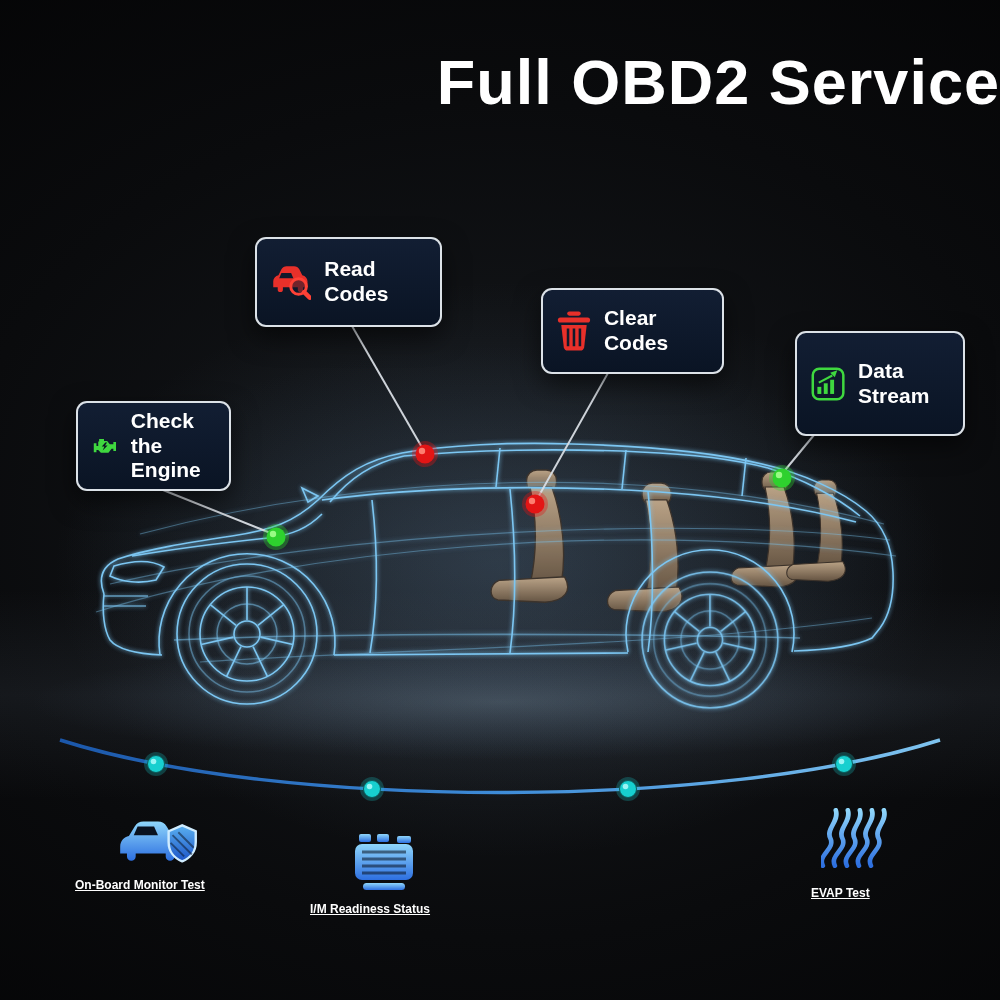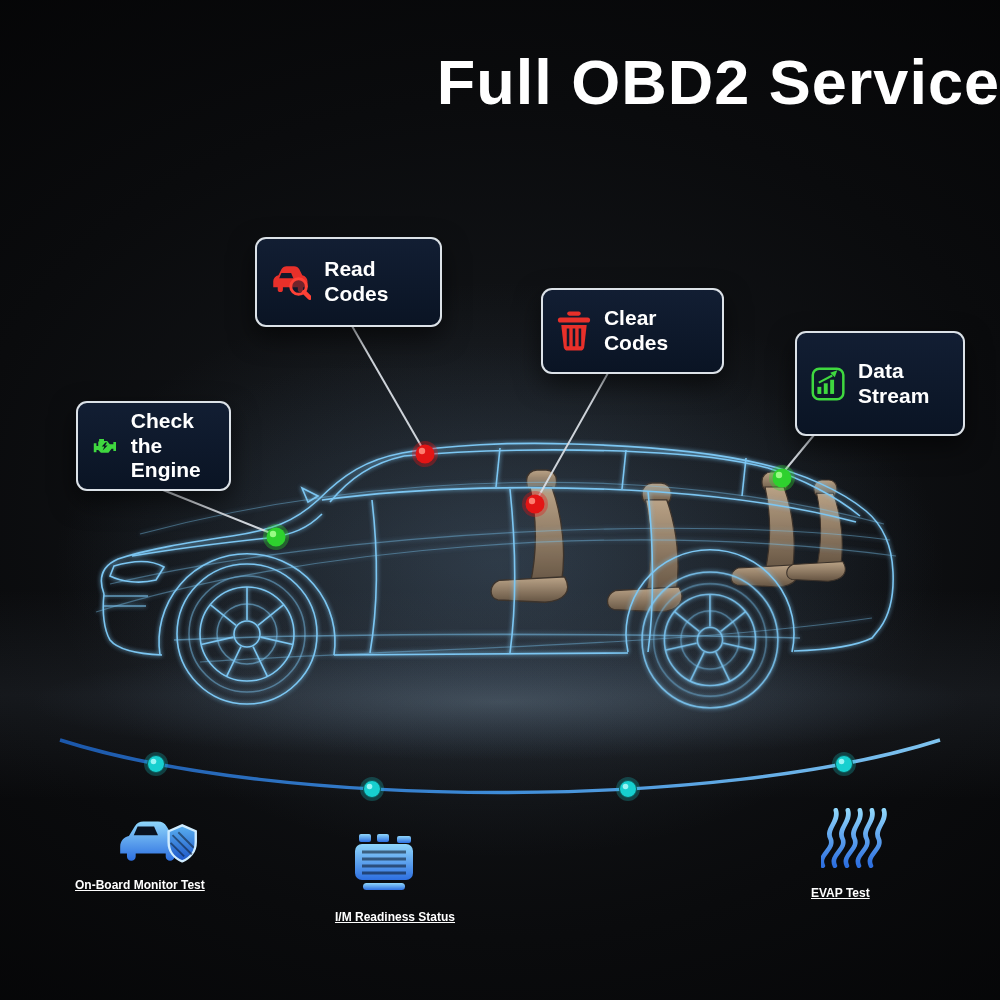--- a/index.html
+++ b/index.html
@@ -27,21 +27,21 @@
   #callout-clear-codes{left:541px;top:288px;width:183px;height:86px;}
   #callout-data-stream{left:795px;top:331px;width:170px;height:105px;}
   #callout-check-engine{left:76px;top:401px;width:155px;height:90px;}
   .feature{position:absolute;z-index:2;}
   .feature-label{color:#fff;font-weight:700;font-size:12px;line-height:1.25;text-decoration:underline;}
   #feature-onboard{left:75px;top:808px;width:210px;}
   #feature-onboard .ficon{margin-left:41px;}
   #feature-onboard .feature-label{margin-top:4px;}
   #feature-im{left:310px;top:834px;width:170px;}
   #feature-im .ficon{margin-left:42px;}
-  #feature-im .feature-label{margin-top:14px;text-align:center;}
+  #feature-im .feature-label{margin-top:6px;}
   #feature-vin{left:583px;top:836px;width:150px;}
   #feature-vin .ficon{margin-left:0px;}
   #feature-vin .feature-label{margin-top:4px;}
   #feature-evap{left:779px;top:808px;width:160px;margin-left:32px;}
   #feature-evap .ficon{margin-left:10px;}
   #feature-evap .feature-label{margin-top:14px;}
 </style>
 </head>
 <body>
 

